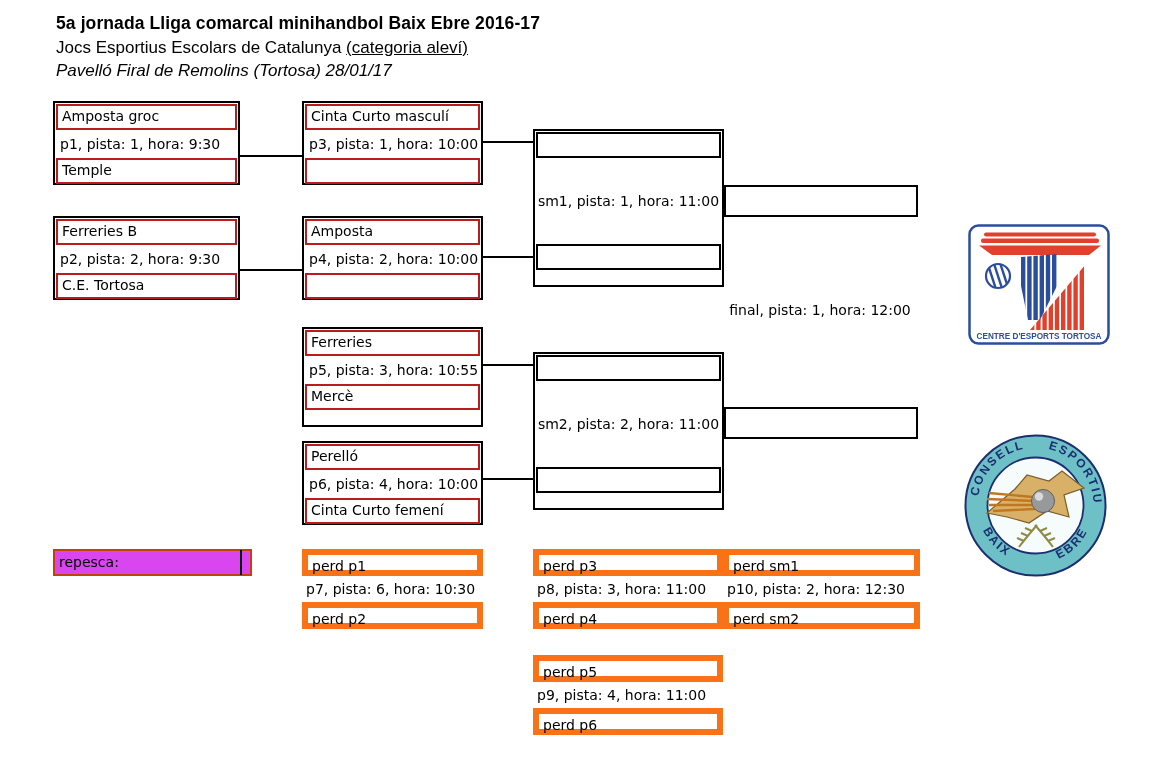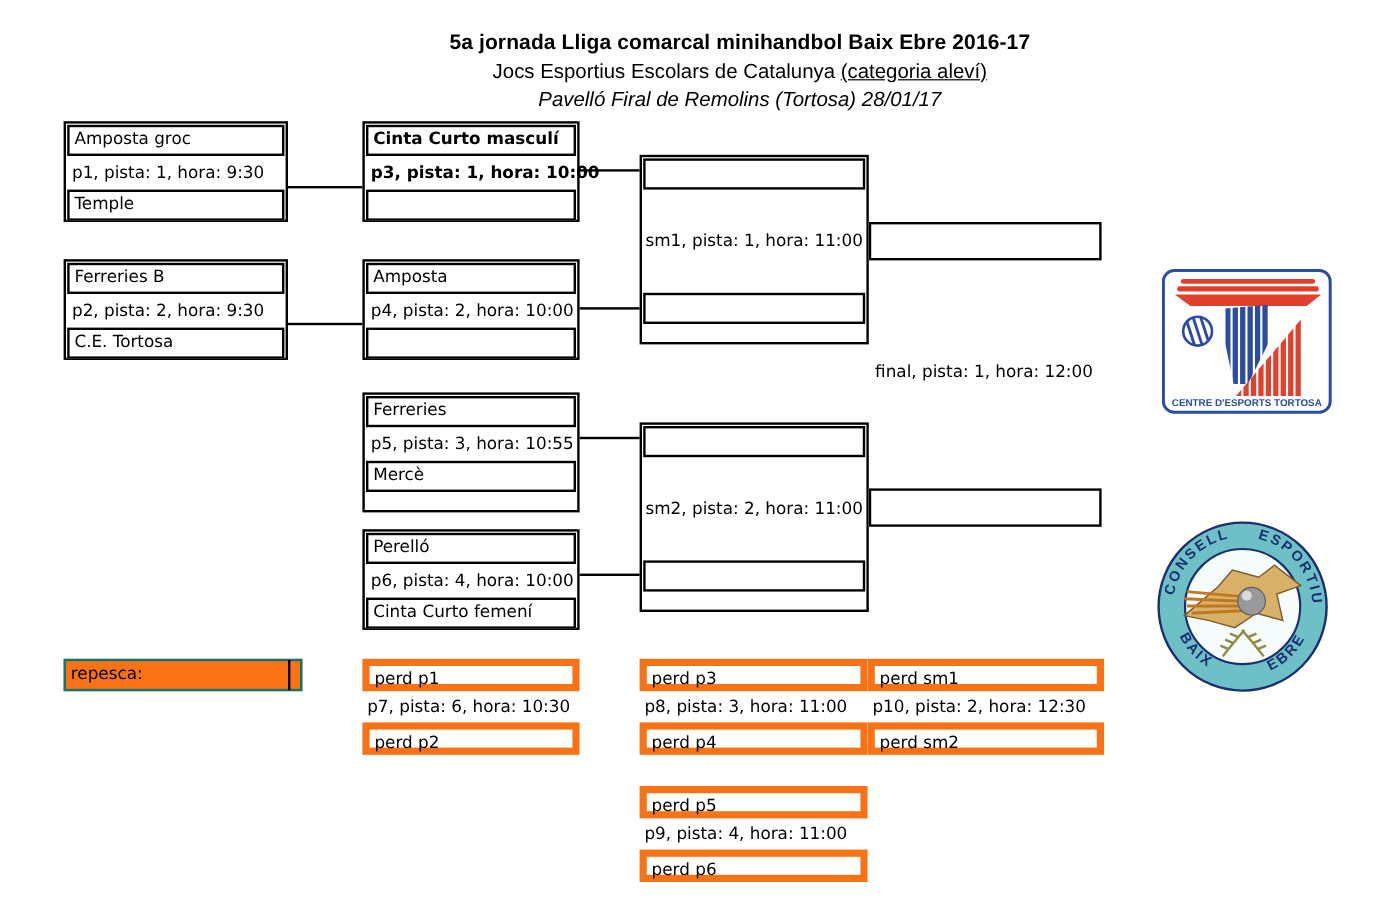--- a/index.html
+++ b/index.html
@@ -1,54 +1,54 @@
 <!DOCTYPE html>
 <html><head>
 <meta charset="utf-8">
 <style>
   html,body{margin:0;padding:0;background:#fff;}
   body{width:1161px;height:758px;overflow:hidden;font-family:"DejaVu Sans",sans-serif;color:#000;}
   .page{position:relative;width:1161px;height:758px;background:#fff;}
 
   
-  .hdr{position:absolute;left:72px;top:13px;width:1089px;text-align:center;font-family:"Liberation Sans",sans-serif;margin-top:12px;}
+  .hdr{position:absolute;left:56px;top:13px;width:1089px;font-family:"Liberation Sans",sans-serif;}
   .title{font-size:17.5px;font-weight:bold;letter-spacing:.1px;}
   .sub{font-size:17px;margin-top:4px;}
   .sub .u{text-decoration:underline;}
   .venue{font-size:17px;font-style:italic;margin-top:3px;}
 
   
   .match{position:absolute;border:2px solid #000;box-sizing:border-box;background:#fff;}
-  .match .team{margin:1px;height:26px;border:2px solid #000000;box-sizing:border-box;
+  .match .team{margin:1px;height:26px;border:2px solid #b91c1c;box-sizing:border-box;
                line-height:21px;padding-left:4px;font-size:14px;white-space:nowrap;background:#fff;}
   .match .info{height:26px;line-height:26px;padding-left:5px;font-size:14px;white-space:nowrap;}
 
   .g1{left:53px;top:101px;width:187px;height:84px;}
   .g2{left:53px;top:216px;width:187px;height:84px;}
-  .g3{left:302px;top:101px;width:181px;height:84px;font-weight:bold;}
+  .g3{left:302px;top:101px;width:181px;height:84px;}
   .g4{left:302px;top:216px;width:181px;height:84px;}
   .g5{left:302px;top:327px;width:181px;height:100px;}
   .g6{left:302px;top:441px;width:181px;height:84px;}
 
   
   .sm{position:absolute;left:533px;width:191px;height:158px;border:2px solid #000;box-sizing:border-box;background:#fff;}
   .sm .slot{margin:1px;height:26px;border:2px solid #000;box-sizing:border-box;background:#fff;}
   .sm .smlabel{height:84px;display:flex;align-items:center;justify-content:center;font-size:14px;white-space:nowrap;}
   .sm1{top:129px;}
   .sm2{top:352px;}
 
   
   .fbox{position:absolute;left:724px;width:194px;height:32px;border:2px solid #000;box-sizing:border-box;background:#fff;}
   .f1{top:185px;}
   .f2{top:407px;}
   .finallabel{position:absolute;left:722px;top:302px;width:196px;text-align:center;font-size:14px;white-space:nowrap;}
 
   
-  .rlabelbox{position:absolute;left:53px;top:549px;width:199px;height:27px;border:2px solid #0f766e;box-sizing:border-box;
-             line-height:23px;padding-left:4px;font-size:14px;background:#f97316;}
+  .rlabelbox{position:absolute;left:53px;top:549px;width:199px;height:27px;border:2px solid #c2410c;box-sizing:border-box;
+             line-height:23px;padding-left:4px;font-size:14px;background:#d946ef;}
   .rlabelbox .divider{position:absolute;left:185px;top:-1px;bottom:-1px;width:2px;background:#000;}
   .rgroup{position:absolute;}
   .rgroup .rbox{height:27px;border:6px solid #f97316;box-sizing:border-box;line-height:22px;padding-left:4px;
                 font-size:14px;white-space:nowrap;background:#fff;}
   .rgroup .rinfo{height:26px;line-height:26px;padding-left:4px;font-size:14px;white-space:nowrap;}
   .r1{left:302px;top:549px;width:181px;}
   .r2{left:533px;top:549px;width:190px;}
   .r3{left:723px;top:549px;width:197px;}
   .r4{left:533px;top:655px;width:190px;}
 

